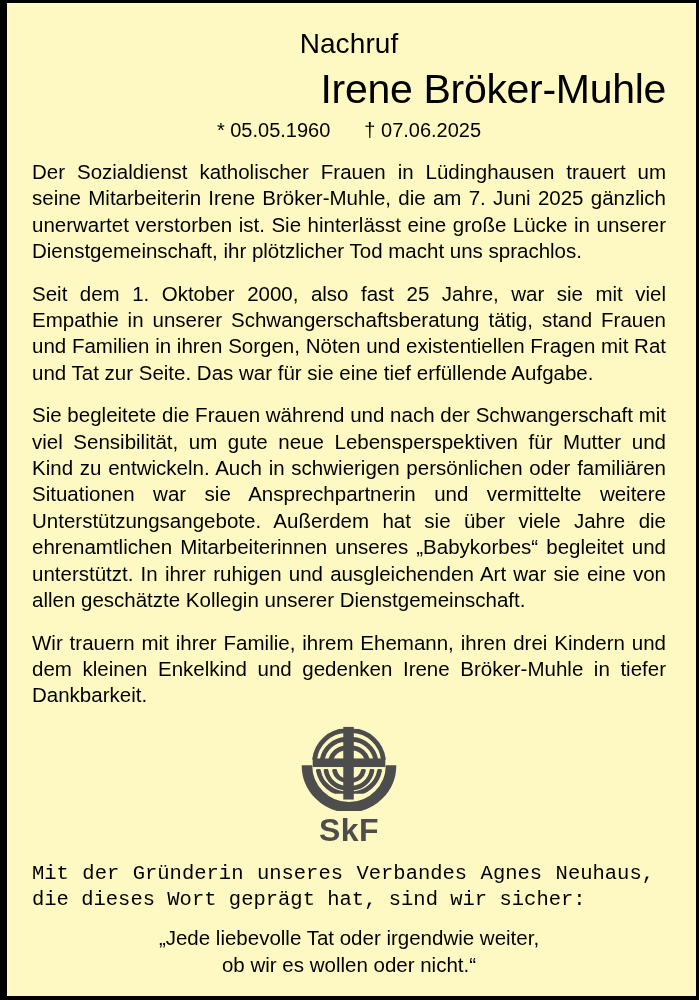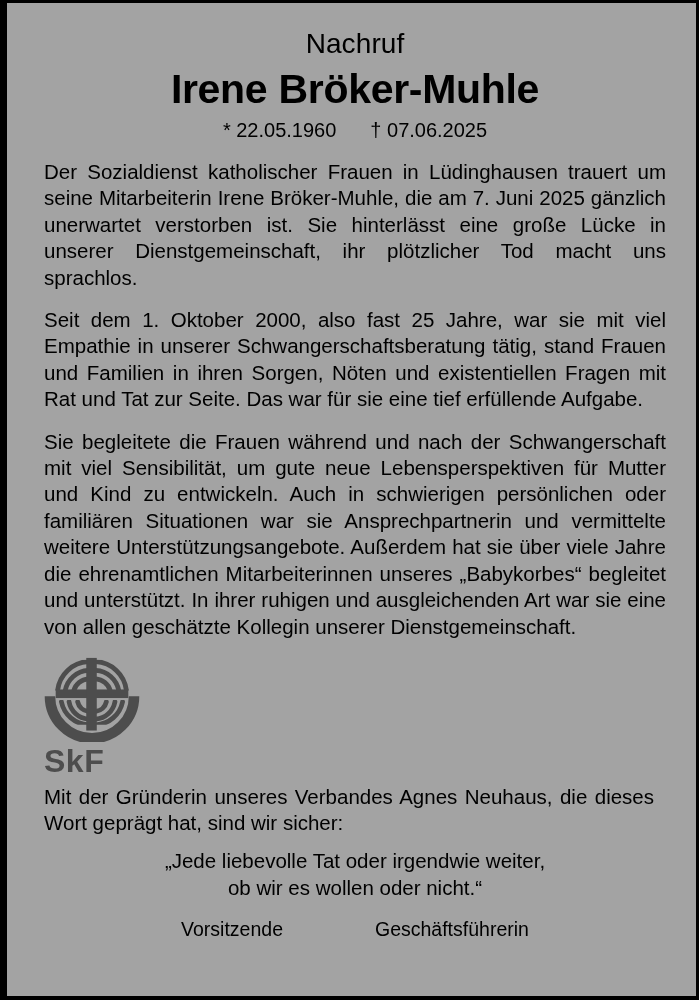--- a/index.html
+++ b/index.html
@@ -26,38 +26,38 @@
     border-left: 7px solid #000000;
     border-right: 3px solid #000000;
     border-bottom: 4px solid #000000;
     padding: 0;
   }
 
   #inner {
     box-sizing: border-box;
     width: 100%;
     height: 100%;
-    background: #a3a3a3;
-    padding: 18px 30px 0 37px;
+    background: #fef9c3;
+    padding: 18px 30px 0 25px;
   }
 
   
   .kicker {
     text-align: center;
     font-size: 28px;
     line-height: 34px;
     letter-spacing: 0.1px;
     font-weight: 400;
     margin: 6px 0 4px 0;
   }
   .deceased-name {
-    text-align: center;
+    text-align: right;
     font-size: 41px;
     line-height: 48px;
-    font-weight: bold;
+    font-weight: normal;
     letter-spacing: -0.3px;
     margin: 2px 0 4px 0;
   }
   .dates {
     text-align: center;
     font-size: 20px;
     line-height: 26px;
     font-weight: 400;
     margin: 0 0 12px 0;
   }
@@ -71,23 +71,24 @@
     text-justify: inter-word;
     font-size: 20.5px;
     line-height: 26.4px;
     margin: 16px 0 11px 0;
     hyphens: manual;
   }
   .para:last-child { margin-bottom: 0; }
 
   
   .logo-block {
-    margin: 16px 0 6px 0;
+    margin: 16px 0 14px 0;
     display: flex;
     flex-direction: column;
+    align-items: center;
   }
   .logo-mark {
     display: block;
     width: 96px;
     height: 86px;
   }
   .logo-word {
     font-size: 32px;
     line-height: 34px;
     font-weight: bold;
@@ -95,20 +96,21 @@
     color: #4d4d4d;
     margin-top: 2px;
   }
 
   
   .closing-intro {
     text-align: justify;
     font-size: 20.5px;
     line-height: 26.4px;
     margin: 4px 12px 10px 0;
+    font-family: Liberation Mono, monospace;
   }
   .quote {
     text-align: center;
     font-size: 20.5px;
     line-height: 27px;
     margin: 0 0 16px 0;
   }
   .quote-line { display: block; }
 
   
@@ -135,27 +137,28 @@
 <body>
 
 <div id="notice">
   <div id="inner">
 
     <div class="kicker">Nachruf</div>
 
     <div class="deceased-name">Irene Bröker-Muhle</div>
 
     <div class="dates">
-      <span class="date-birth">* 22.05.1960</span><span class="date-death">† 07.06.2025</span>
+      <span class="date-birth">* 05.05.1960</span><span class="date-death">† 07.06.2025</span>
     </div>
 
     <div class="body-copy">
       <p class="para">Der Sozialdienst katholischer Frauen in Lüdinghausen trauert um seine Mitarbeiterin Irene Bröker-Muhle, die am 7. Juni 2025 gänzlich unerwartet verstorben ist. Sie hinterlässt eine große Lücke in unserer Dienstgemeinschaft, ihr plötzlicher Tod macht uns sprachlos.</p>
       <p class="para">Seit dem 1. Oktober 2000, also fast 25 Jahre, war sie mit viel Empathie in unserer Schwangerschaftsberatung tätig, stand Frauen und Familien in ihren Sorgen, Nöten und existentiellen Fragen mit Rat und Tat zur Seite. Das war für sie eine tief erfüllende Aufgabe.</p>
       <p class="para">Sie begleitete die Frauen während und nach der Schwangerschaft mit viel Sensibilität, um gute neue Lebensperspektiven für Mutter und Kind zu entwickeln. Auch in schwierigen persönlichen oder familiären Situationen war sie Ansprechpartnerin und vermittelte weitere Unterstützungsangebote. Außerdem hat sie über viele Jahre die ehrenamtlichen Mitarbeiterinnen unseres „Babykorbes“ begleitet und unterstützt. In ihrer ruhigen und ausgleichenden Art war sie eine von allen geschätzte Kollegin unserer Dienstgemeinschaft.</p>
+      <p class="para">Wir trauern mit ihrer Familie, ihrem Ehemann, ihren drei Kindern und dem kleinen Enkelkind und gedenken Irene Bröker-Muhle in tiefer Dankbarkeit.</p>
     </div>
 
     <div class="logo-block">
       <svg class="logo-mark" viewBox="0 0 100 90" aria-hidden="true">
         <defs>
           <clipPath id="clipTL">
             <path d="M8 4 H46 V36 H8 Z"></path>
           </clipPath>
           <clipPath id="clipTR">
             <path d="M54 4 H92 V36 H54 Z"></path>

